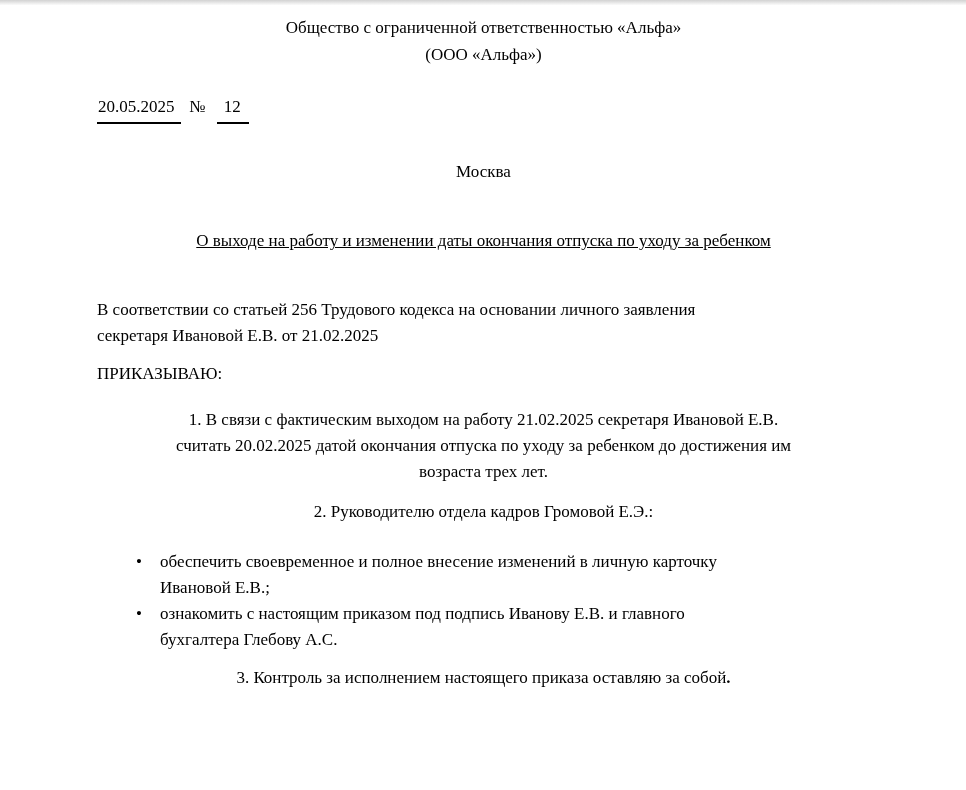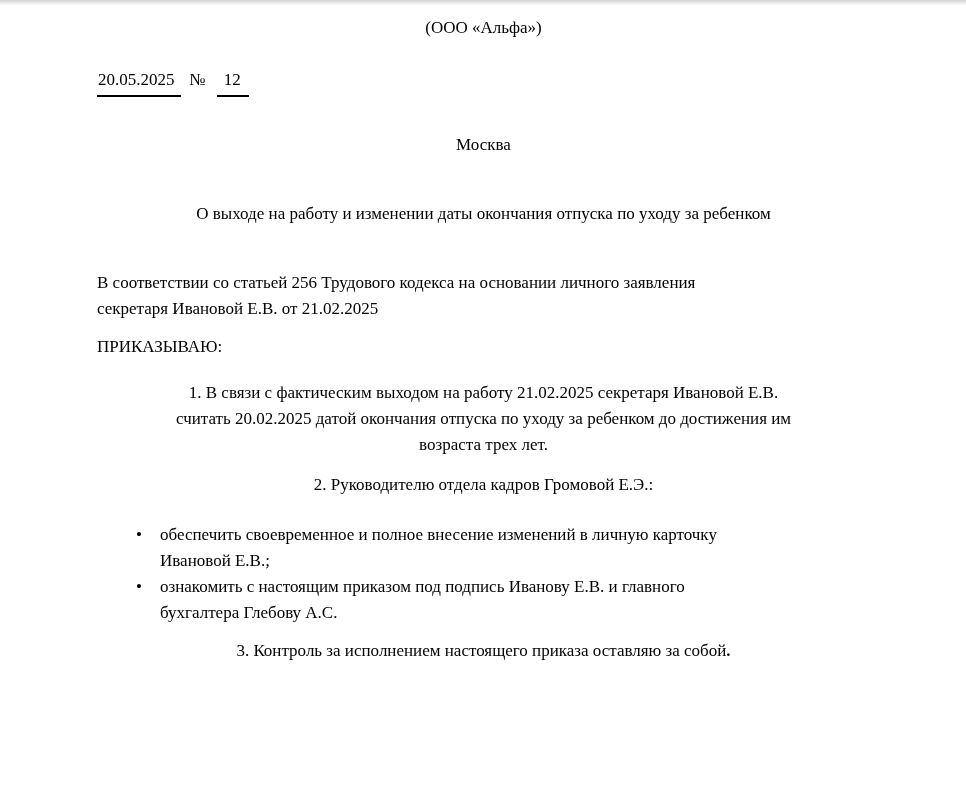--- a/index.html
+++ b/index.html
@@ -31,21 +31,21 @@
   .date-row { margin-top: 26px; }
   .field {
     display: inline-block;
     line-height: 20px;
     padding: 0 6px 5px 1px;
     border-bottom: 2px solid #000;
   }
   .num-sign { margin-left: 9px; }
   .field.num { margin-left: 11px; padding: 0 8px 5px 7px; }
   .city { margin-top: 35px; }
-  .subject { margin-top: 43px; }
+  .subject { margin-top: 43px; text-decoration: underline; }
   .preamble { margin-top: 43px; white-space: pre-line; }
   .resolution { margin-top: 12px; }
   .order-item { margin-top: 20px; white-space: pre-line; text-align: center; }
   .order-item.second { margin-top: 14px; }
   .order-item.third { margin-top: 12px; }
   .bullet-list {
     margin: 24px 0 0 0;
     padding: 0 0 0 63px;
     list-style: none;
   }
@@ -61,20 +61,21 @@
   }
   .bold-period { font-weight: bold; }
 </style>
 </head>
 <body>
 
 <div class="page">
   <div class="top-edge"></div>
   <div class="content">
 
+    <div class="center org-line">Общество с ограниченной ответственностью «Альфа»</div>
     <div class="center org-line">(ООО «Альфа»)</div>
 
 
     <div class="date-row">
       <span class="field date">20.05.2025</span><span class="num-sign">№</span><span class="field num">12</span>
     </div>
 
     <div class="center city">Москва</div>
 
     <div class="center subject">О выходе на работу и изменении даты окончания отпуска по уходу за ребенком</div>

